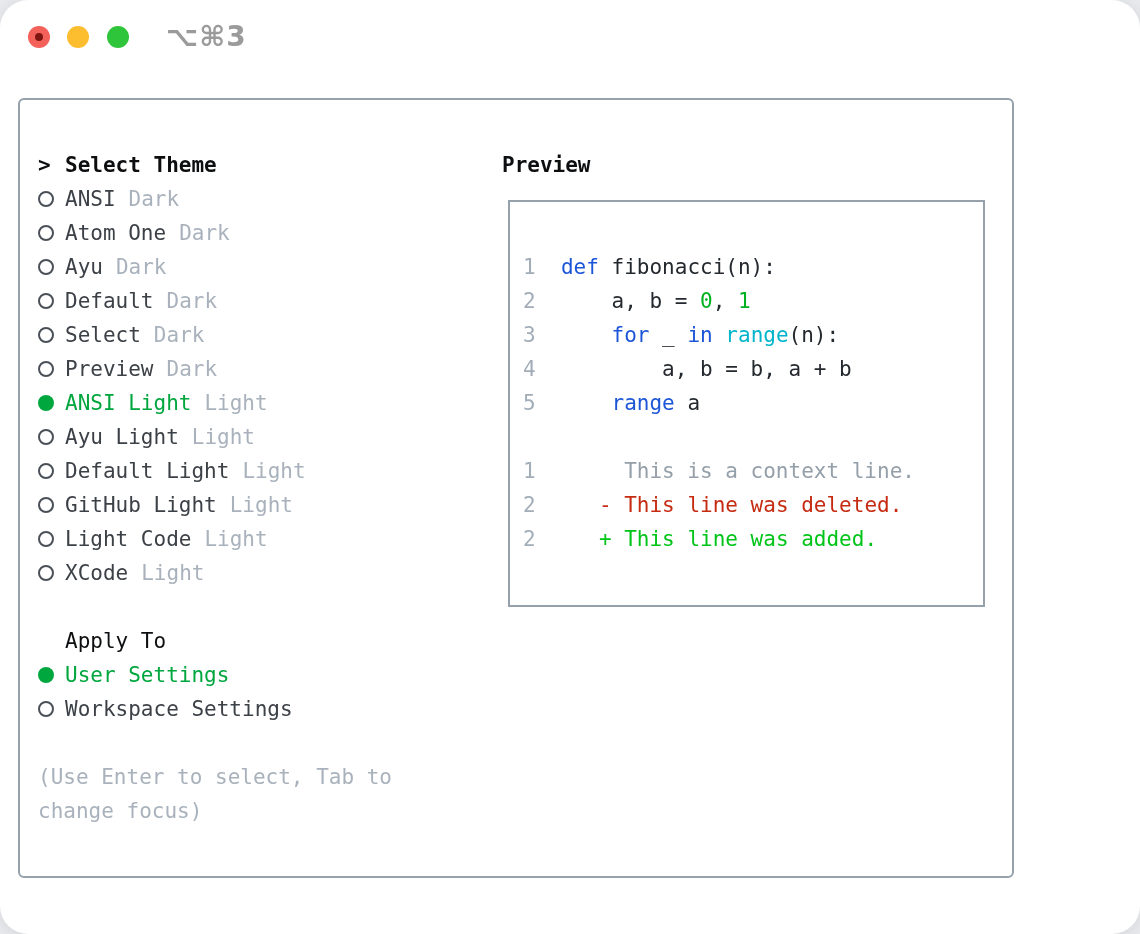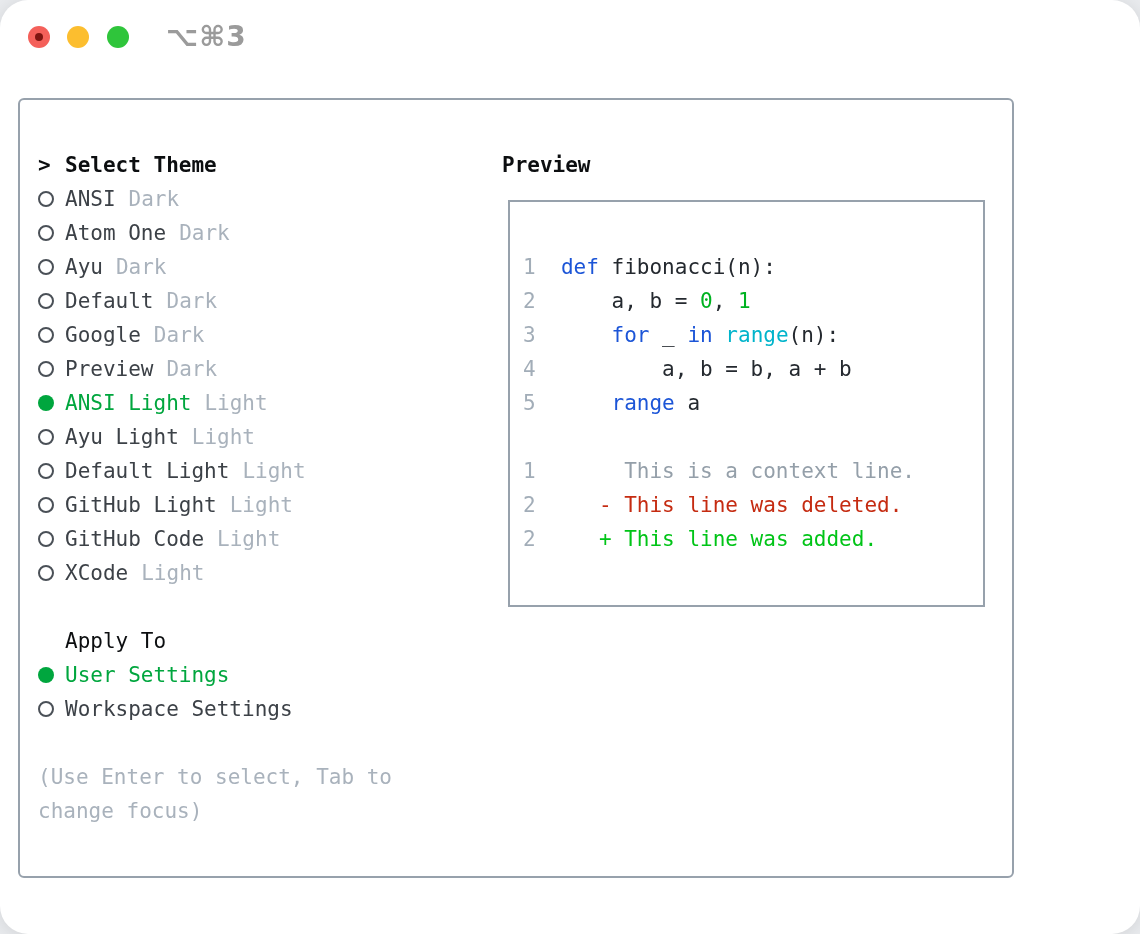--- a/index.html
+++ b/index.html
@@ -95,27 +95,27 @@
 
     <div class="left-col">
       <div class="row">
         <span class="marker cursor">&gt;</span><span class="hdr">Select Theme</span>
       </div>
       <div id="theme-list">
           <div class="row"><span class="marker"><span class="radio"></span></span><span class="theme-name">ANSI</span><span class="variant">Dark</span></div>
           <div class="row"><span class="marker"><span class="radio"></span></span><span class="theme-name">Atom One</span><span class="variant">Dark</span></div>
           <div class="row"><span class="marker"><span class="radio"></span></span><span class="theme-name">Ayu</span><span class="variant">Dark</span></div>
           <div class="row"><span class="marker"><span class="radio"></span></span><span class="theme-name">Default</span><span class="variant">Dark</span></div>
-          <div class="row"><span class="marker"><span class="radio"></span></span><span class="theme-name">Google</span><span class="variant">Dark</span></div>
+          <div class="row"><span class="marker"><span class="radio"></span></span><span class="theme-name">Select</span><span class="variant">Dark</span></div>
           <div class="row"><span class="marker"><span class="radio"></span></span><span class="theme-name">Preview</span><span class="variant">Dark</span></div>
           <div class="row selected"><span class="marker"><span class="radio filled"></span></span><span class="theme-name">ANSI Light</span><span class="variant">Light</span></div>
           <div class="row"><span class="marker"><span class="radio"></span></span><span class="theme-name">Ayu Light</span><span class="variant">Light</span></div>
           <div class="row"><span class="marker"><span class="radio"></span></span><span class="theme-name">Default Light</span><span class="variant">Light</span></div>
           <div class="row"><span class="marker"><span class="radio"></span></span><span class="theme-name">GitHub Light</span><span class="variant">Light</span></div>
-          <div class="row"><span class="marker"><span class="radio"></span></span><span class="theme-name">GitHub Code</span><span class="variant">Light</span></div>
+          <div class="row"><span class="marker"><span class="radio"></span></span><span class="theme-name">Light Code</span><span class="variant">Light</span></div>
           <div class="row"><span class="marker"><span class="radio"></span></span><span class="theme-name">XCode</span><span class="variant">Light</span></div>
         </div>
 
       <div class="apply-section">
         <div class="row">
           <span class="marker"></span><span class="hdr-plain">Apply To</span>
         </div>
         <div id="apply-options">
             <div class="row selected"><span class="marker"><span class="radio filled"></span></span><span class="opt-label">User Settings</span></div>
             <div class="row"><span class="marker"><span class="radio"></span></span><span class="opt-label">Workspace Settings</span></div>

